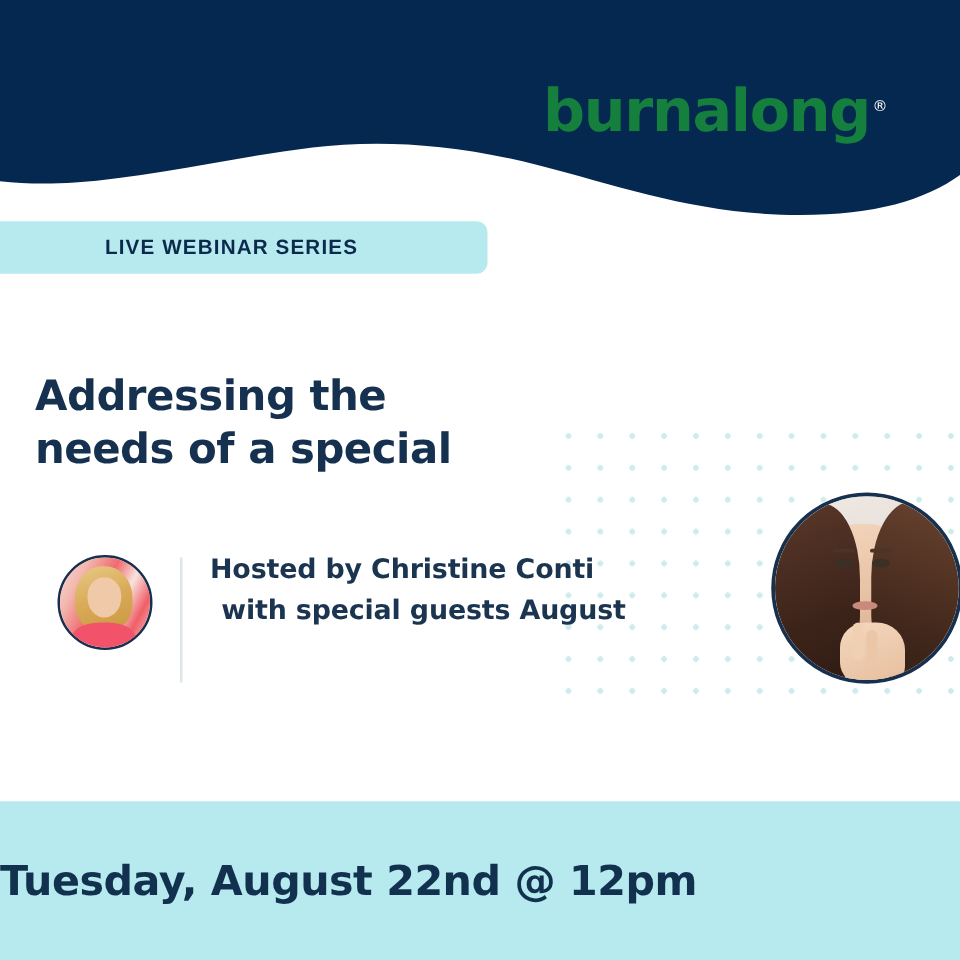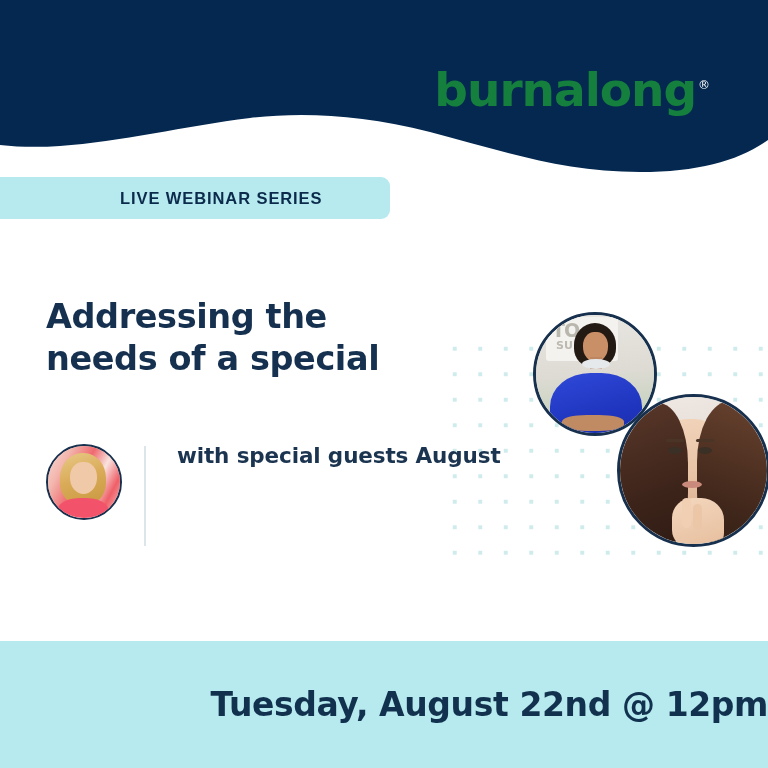--- a/index.html
+++ b/index.html
@@ -78,27 +78,26 @@
     align-items: center;
     z-index: 4;
   }
   .badge-label {
     padding-left: 84px;
     font-family: "Liberation Sans", sans-serif;
     font-size: 16.5px;
     font-weight: 700;
     letter-spacing: 0.055em;
     color: #0c2b4c;
-    margin-left: 36px;
   }
 
   
   .headline {
     position: absolute;
-    left: 46px;
+    left: 28px;
     top: 296px;
     width: 420px;
     z-index: 4;
     font-family: "DejaVu Sans", sans-serif;
     font-size: 33.5px;
     font-weight: 700;
     line-height: 1.245;
     letter-spacing: -0.012em;
     color: #15314f;
   }
@@ -224,21 +223,21 @@
   .footer-banner {
     position: absolute;
     left: 0;
     top: 641px;
     width: 768px;
     height: 127px;
     background: #b6eaee;
     z-index: 5;
     display: flex;
     align-items: center;
-    justify-content: flex-end;
+    justify-content: flex-start;
   }
   .footer-date {
     font-family: "DejaVu Sans", sans-serif;
     font-size: 33px;
     font-weight: 700;
     letter-spacing: -0.012em;
     color: #12314f;
   }
 </style>
 </head>
@@ -269,36 +268,25 @@
 
   <div class="host-block">
     <div class="host-avatar">
       <span class="ph-bg"></span>
       <span class="ph-hair"></span>
       <span class="ph-face"></span>
       <span class="ph-body"></span>
     </div>
     <div class="host-divider"></div>
     <div class="host-text">
+      <span class="ht-line">Hosted by Christine Conti</span>
       <span class="ht-line indent">with special guests August</span>
     </div>
   </div>
 
-  <div class="speaker speaker-a">
-    <span class="spa-bg"></span>
-    <span class="spa-sign"></span>
-    <span class="spa-sign-txt">TO</span>
-    <span class="spa-sign-txt2">SU</span>
-    <span class="spa-dress"></span>
-    <span class="spa-hair"></span>
-    <span class="spa-face"></span>
-    <span class="spa-neck"></span>
-    <span class="spa-neck2"></span>
-    <span class="spa-arm"></span>
-  </div>
 
   <div class="speaker speaker-b">
     <span class="spb-bg"></span>
     <span class="spb-face"></span>
     <span class="spb-hair-l"></span>
     <span class="spb-hair-r"></span>
     <span class="spb-brow-l"></span>
     <span class="spb-brow-r"></span>
     <span class="spb-eye-l"></span>
     <span class="spb-eye-r"></span>

